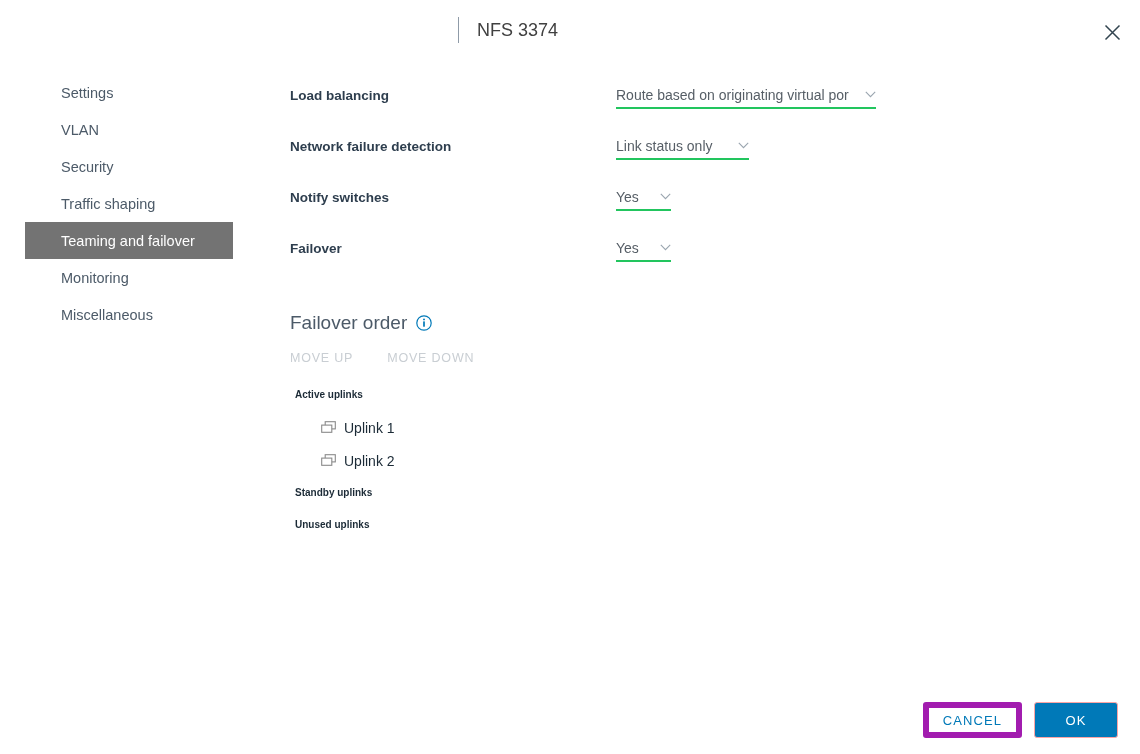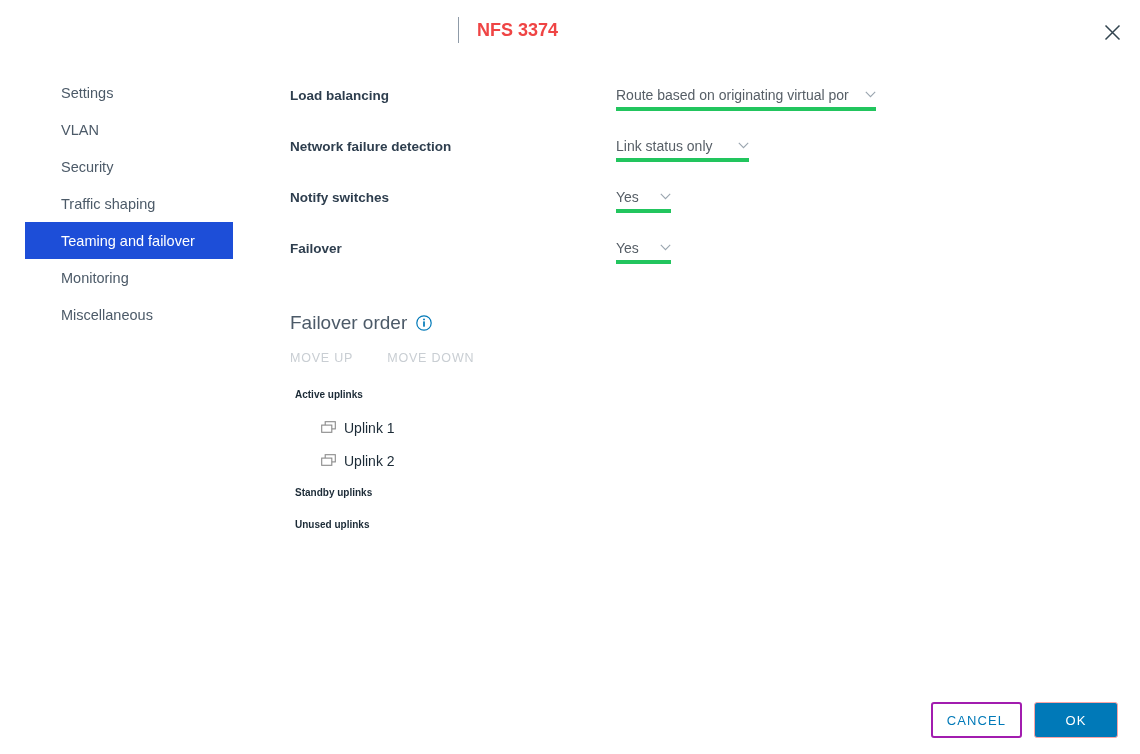--- a/index.html
+++ b/index.html
@@ -39,22 +39,22 @@
     top: 17px;
     width: 1px;
     height: 26px;
     background: #8f9ba8;
   }
   .header-subtitle {
     position: absolute;
     left: 477px;
     top: 20px;
     font-size: 18px;
-    font-weight: 700;
-    color: #ef4444;
+    font-weight: 400;
+    color: #404040;
     white-space: nowrap;
     text-align: center;
   }
   .close-button {
     position: absolute;
     right: 14px;
     top: 18px;
     width: 28px;
     height: 28px;
     cursor: pointer;
@@ -77,21 +77,21 @@
     padding-left: 36px;
     margin-left: 25px;
     width: 208px;
     box-sizing: border-box;
     font-size: 14.5px;
     color: #4c5a68;
     cursor: pointer;
     white-space: nowrap;
   }
   .sidebar-item.selected {
-    background: #1d4ed8;
+    background: #737373;
     color: #ffffff;
   }
 
   
   .main {
     position: absolute;
     left: 290px;
     top: 74px;
     width: 840px;
   }
@@ -105,21 +105,21 @@
     top: 14px;
     font-size: 13.5px;
     font-weight: bold;
     color: #2e3e4e;
     white-space: nowrap;
   }
   .select-wrap {
     position: absolute;
     left: 326px;
     top: 8px;
-    border-bottom: 4px solid #22c55e;
+    border-bottom: 2px solid #22c55e;
     height: 25px;
     display: flex;
     align-items: center;
     cursor: pointer;
   }
   .select-wrap.wide { width: 260px; }
   .select-wrap.mid  { width: 133px; }
   .select-wrap.narrow { width: 55px; }
   .select-text {
     font-size: 14px;
@@ -209,21 +209,21 @@
     border-radius: 3px;
     cursor: pointer;
     display: flex;
     align-items: center;
     justify-content: center;
     padding: 0 14px;
     box-sizing: border-box;
   }
   .btn-secondary {
     background: #ffffff;
-    border: 2px solid #a21caf;
+    border: 6px solid #a21caf;
     color: #0079b8;
   }
   .btn-primary {
     background: #0079b8;
     border: 1px solid #fca5a5;
     color: #ffffff;
     margin-left: 12px;
   }
 </style>
 </head>

